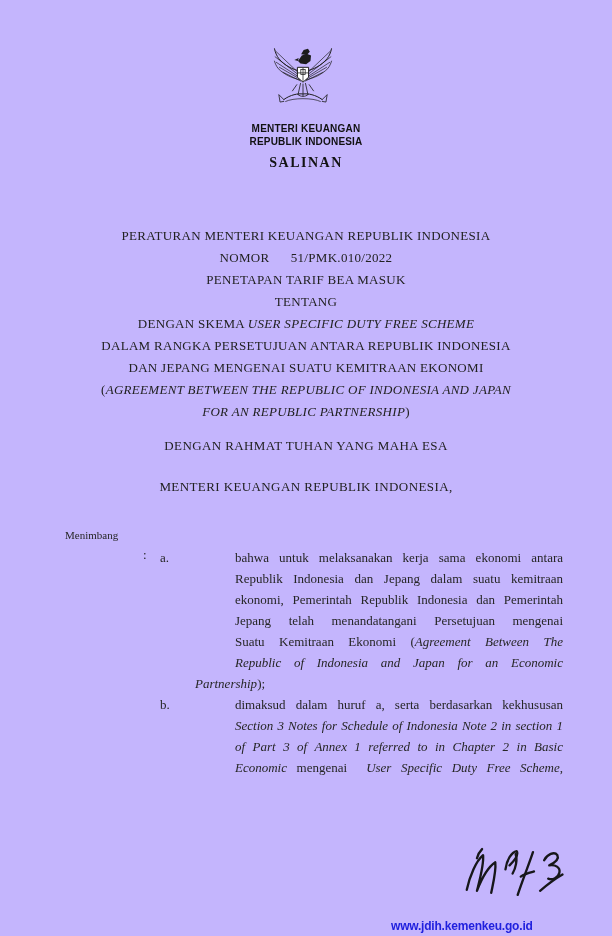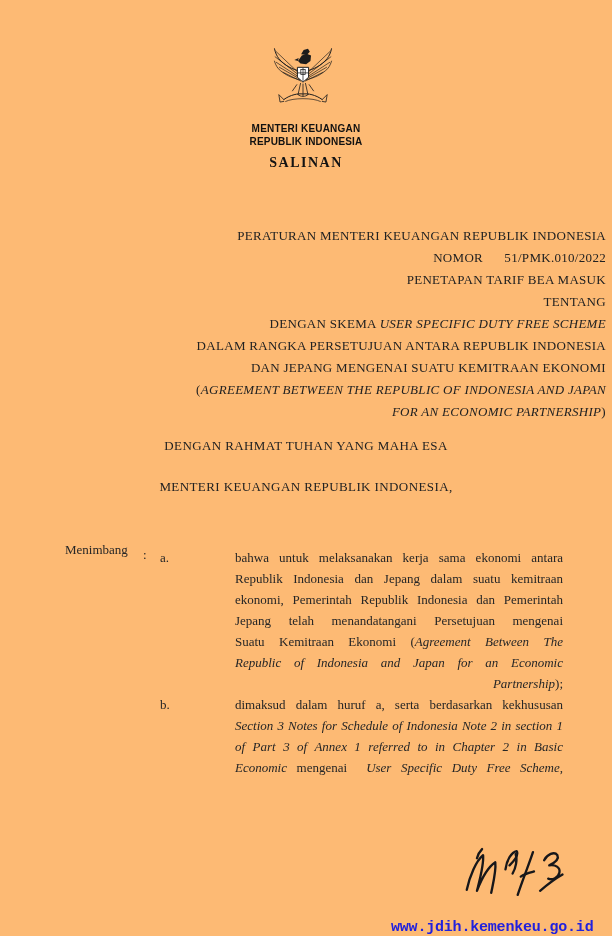--- a/index.html
+++ b/index.html
@@ -20,43 +20,43 @@
   .salinan {
     top:155px; font-weight:bold; font-size:14px; letter-spacing:1.5px; color:#131313;
   }
 
   .title-lines { top:225px; font-size:13px; letter-spacing:0.3px; color:#222; }
   .title-lines .rline { height:22px; line-height:22px; }
 
   .invocation { top:438px; font-size:13px; letter-spacing:0.4px; color:#222; }
   .authority  { top:479px; font-size:13px; letter-spacing:0.4px; color:#222; }
 
-  .cons-label { position:absolute; left:65px;  top:542px; font-size:13px; }
+  .cons-label { position:absolute; left:65px;  top:529px; font-size:11px; }
   .cons-sep   { position:absolute; left:143px; top:547px; font-size:13px; }
   .cons-body  { position:absolute; left:160px; top:547px; width:406px; }
   .cons-item  { display:flex; align-items:flex-start; }
   .cons-marker{ width:35px; font-size:13px; line-height:21px; flex:none; }
   .cons-lines { width:368px; flex:none; }
 
-  .rline { height:21px; line-height:21px; font-size:13px;text-align:right; }
+  .rline { height:21px; line-height:21px; font-size:13px; }
   .just  { text-align:justify; text-align-last:justify;margin-left:40px; }
   .it    { font-style:italic; }
 
   .signature { position:absolute; left:448px; top:845px; width:118px; height:56px; z-index:2; pointer-events:none; }
   .url {
     position:absolute; left:391px; top:883px; z-index:1;
-    font-family:Liberation Mono, monospace; font-weight:bold;
-    font-size:15px; letter-spacing:-0.2px; color:var(--link,#2121de);
+    font-family:Liberation Sans, sans-serif; font-weight:bold;
+    font-size:12px; letter-spacing:-0.2px; color:var(--link,#2121de);
     text-decoration:none; cursor:pointer;margin-top:36px;
   }
 </style>
 </head>
 <body>
 
-<div class="page" style="--ink: #262626; --link: #2121de; background: #fdba74;">
+<div class="page" style="--ink: #262626; --link: #2121de; background: #c4b5fd;">
 
   <svg class="emblem" viewBox="0 0 100 100" aria-hidden="true">
     <g fill="none" stroke="#1c1c1c" stroke-width="1.6" stroke-linecap="round">
       <path d="M45,42 C34,40 20,33 11,22 C8,18 5,12 4,6"></path>
       <path d="M45,56 C34,54 20,48 10,38 C7,34 5,30 4,26" stroke-width="1.2"></path>
       <path d="M44,46 L6,10" stroke-width="1.1"></path>
       <path d="M44,49 L5,19" stroke-width="1.1"></path>
       <path d="M44,52 L7,28" stroke-width="1.1"></path>
       <path d="M45,55 L12,36" stroke-width="1.1"></path>
       <path d="M46,58 L18,44" stroke-width="1.1"></path>
@@ -91,21 +91,21 @@
 
   <div class="centered title-lines">
       <div class="rline"><span>PERATURAN MENTERI KEUANGAN REPUBLIK INDONESIA</span></div>
       <div class="rline"><span>NOMOR&nbsp;&nbsp;&nbsp;&nbsp;&nbsp;&nbsp;51/PMK.010/2022</span></div>
       <div class="rline"><span>PENETAPAN TARIF BEA MASUK</span></div>
       <div class="rline"><span>TENTANG</span></div>
       <div class="rline"><span>DENGAN SKEMA </span><span class="it">USER SPECIFIC DUTY FREE SCHEME</span></div>
       <div class="rline"><span>DALAM RANGKA PERSETUJUAN ANTARA REPUBLIK INDONESIA</span></div>
       <div class="rline"><span>DAN JEPANG MENGENAI SUATU KEMITRAAN EKONOMI</span></div>
       <div class="rline"><span>(</span><span class="it">AGREEMENT BETWEEN THE REPUBLIC OF INDONESIA AND JAPAN</span></div>
-      <div class="rline"><span class="it">FOR AN ECONOMIC PARTNERSHIP</span><span>)</span></div>
+      <div class="rline"><span class="it">FOR AN REPUBLIC PARTNERSHIP</span><span>)</span></div>
     </div>
 
   <div class="centered invocation">DENGAN RAHMAT TUHAN YANG MAHA ESA</div>
   <div class="centered authority">MENTERI KEUANGAN REPUBLIK INDONESIA,</div>
 
   <div class="cons-label">Menimbang</div>
   <div class="cons-sep">:</div>
 
   <div class="cons-body">
     <div class="cons-item">

